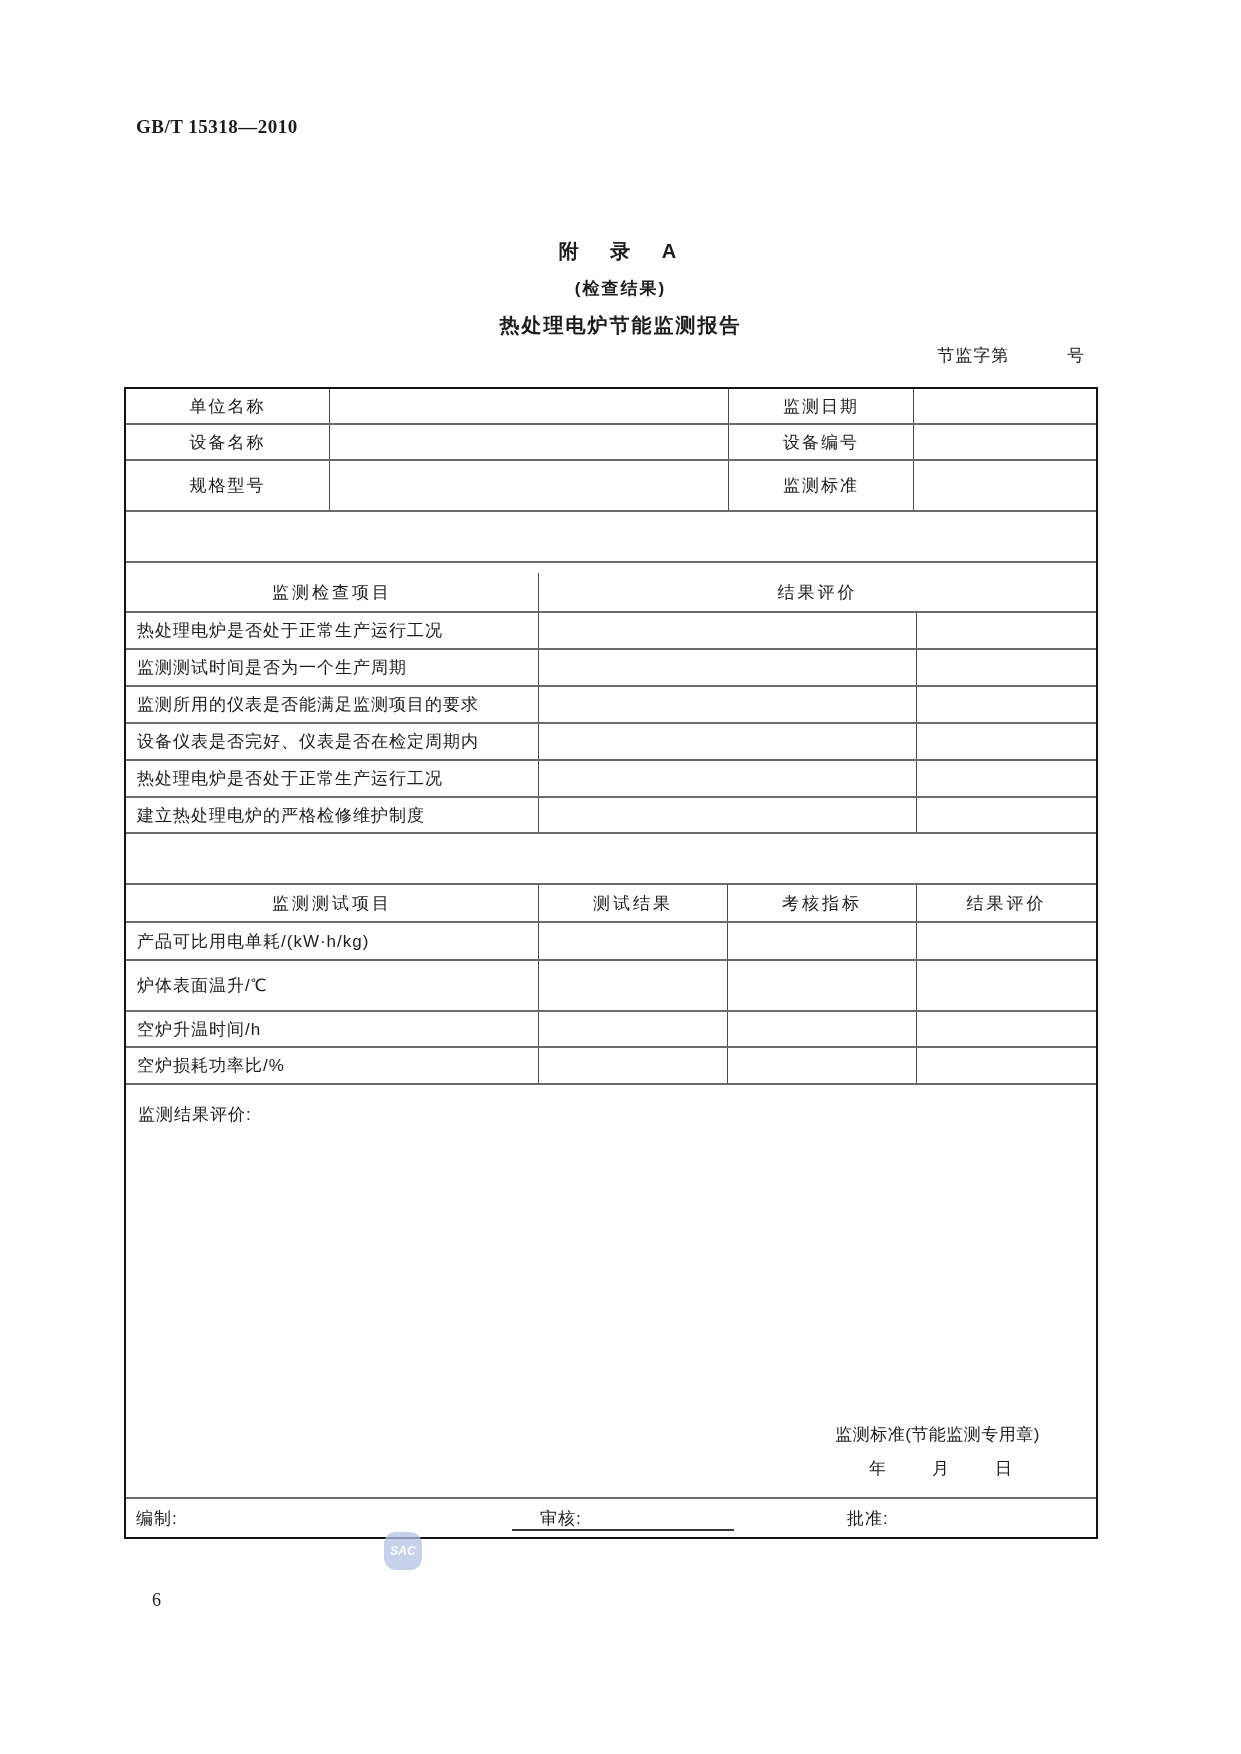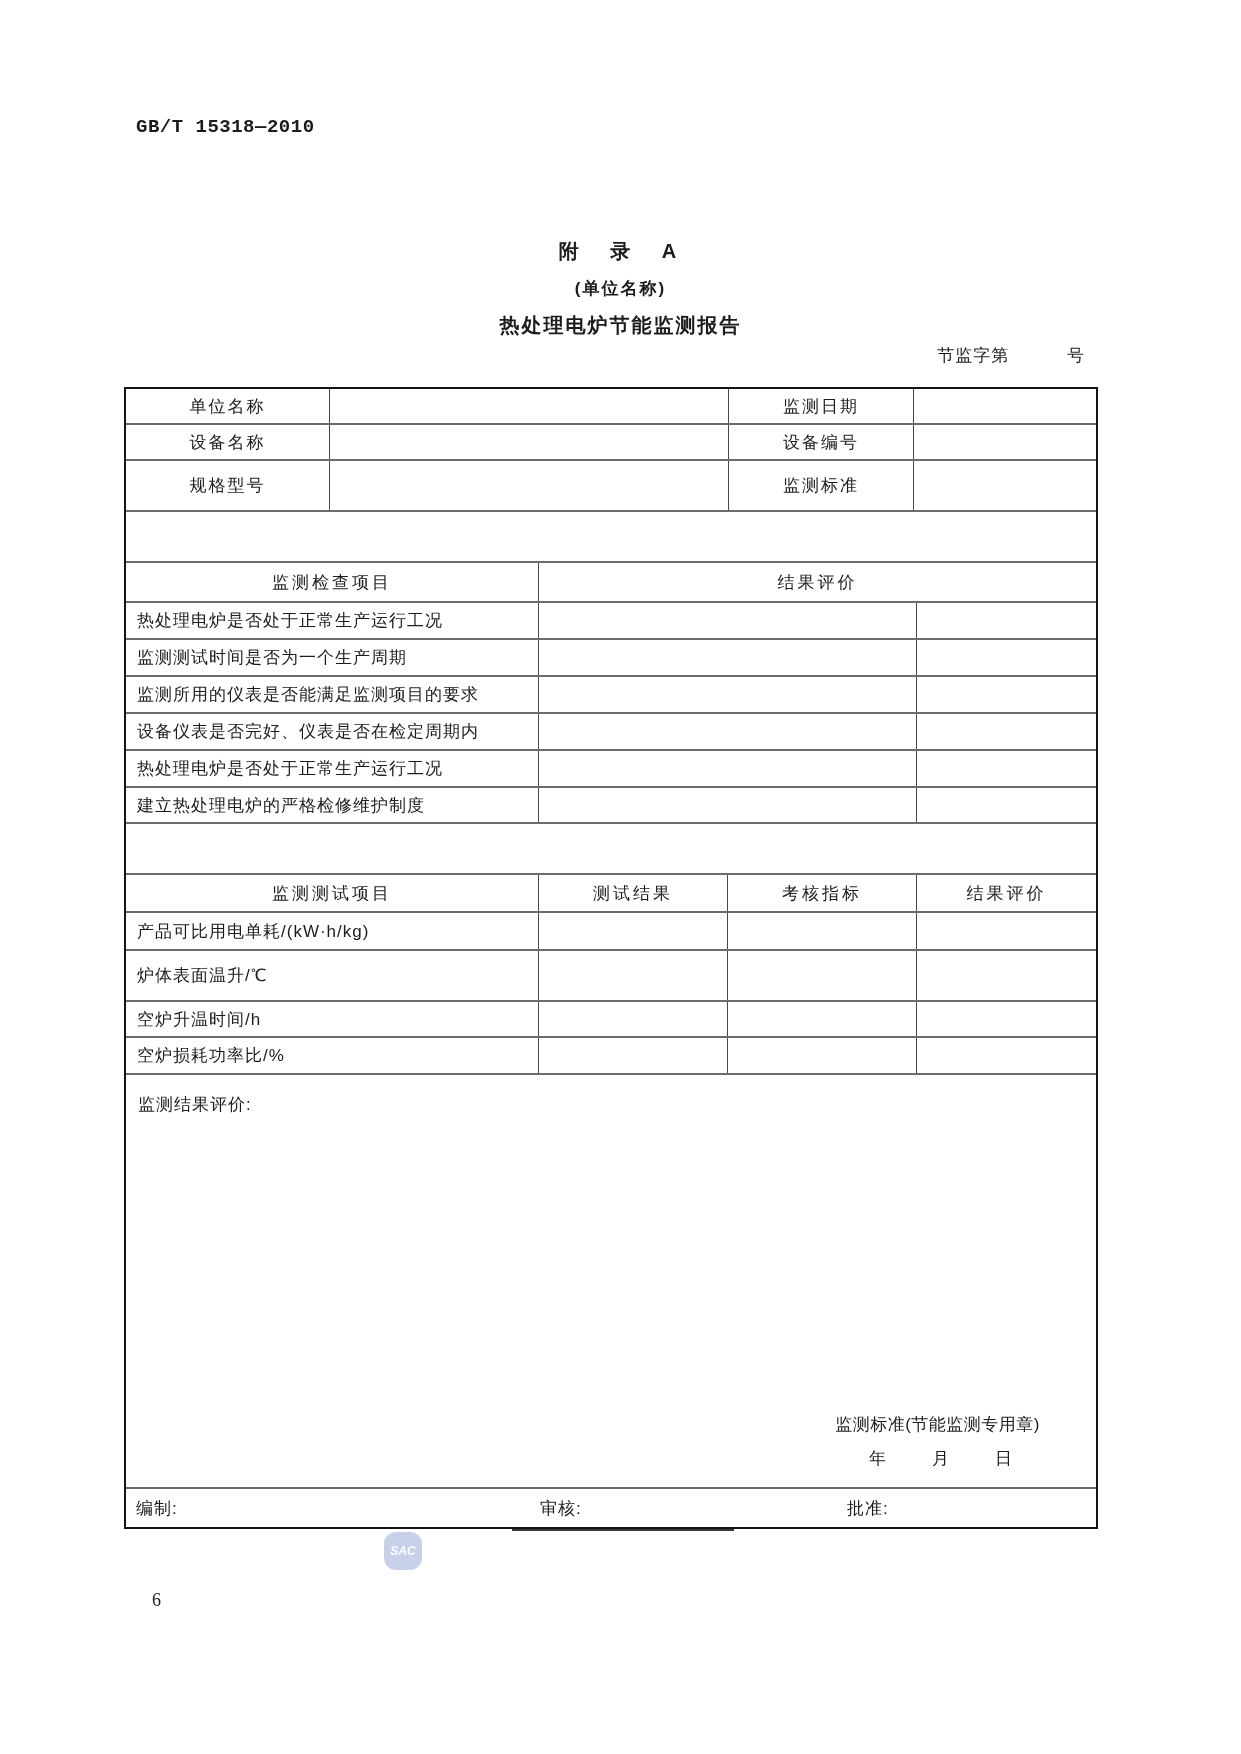--- a/index.html
+++ b/index.html
@@ -9,21 +9,21 @@
     width: 1241px;
     height: 1754px;
     background: #ffffff;
     font-family: "Liberation Sans", sans-serif;
     color: #1c1c1c;
     overflow: hidden;
   }
   .doc-code {
     position: absolute;
     left: 136px; top: 116px;
-    font-family: Liberation Mono, monospace;
+    font-family: Liberation Serif, serif;
     font-weight: bold;
     font-size: 19px;
     letter-spacing: 0.5px;
   }
   .title-block { position: absolute; left: 0; right: 0; top: 238px; text-align: center; }
   .appendix-title { font-size: 20px; font-weight: bold; letter-spacing: 6px; word-spacing: 14px; }
   .appendix-subtitle { font-size: 17px; font-weight: bold; margin-top: 12px; letter-spacing: 2px; }
   .report-title { font-size: 20px; font-weight: bold; margin-top: 12px; letter-spacing: 2px; }
   .doc-number { position: absolute; top: 344px; right: 156px; font-size: 17px; letter-spacing: 1px; }
   .doc-number .suffix { margin-left: 52px; }
@@ -42,21 +42,21 @@
     display: flex; align-items: center; justify-content: center;
     border-right: 1px solid #4a4a4a;
     overflow: hidden;
   }
   .tcell:last-child { border-right: none; }
   .tcell.item { justify-content: flex-start; padding-left: 11px; letter-spacing: 1px; }
   .tcell.hdr { letter-spacing: 3px; }
   .tcell.label { letter-spacing: 2px; }
 
   .h36 { height: 36px; } .h37 { height: 37px; } .h38 { height: 38px; }
-  .h39 { height: 51px; } .h40 { height: 40px; }
+  .h39 { height: 51px; } .h40 { height: 40px; margin-top: 10px; }
 
   .c204 { width: 204px; } .c399 { width: 399px; } .c185 { width: 185px; }
   .c413 { width: 413px; } .c378 { width: 378px; } .c189 { width: 189px; }
   .cfill { flex: 1; }
 
   .eval-row { position: relative; height: 414px; border-bottom: 2px solid #6b6b6b; }
   .eval-label { position: absolute; left: 12px; top: 18px; letter-spacing: 1px; }
   .stamp-block { position: absolute; right: 56px; top: 338px; text-align: right; }
   .stamp-line { letter-spacing: 0.5px; }
   .date-line { margin-top: 11px; display: flex; justify-content: flex-end; gap: 46px; margin-right: 28px; }
@@ -82,21 +82,21 @@
 </style>
 </head>
 <body>
 
 <div class="page">
 
   <div class="doc-code">GB/T 15318—2010</div>
 
   <div class="title-block">
     <div class="appendix-title">附 录 A</div>
-    <div class="appendix-subtitle">(单位名称)</div>
+    <div class="appendix-subtitle">(检查结果)</div>
     <div class="report-title">热处理电炉节能监测报告</div>
   </div>
 
   <div class="doc-number">
     <span>节监字第</span>
     <span class="suffix">号</span>
   </div>
 
   <div class="form-table">
 

